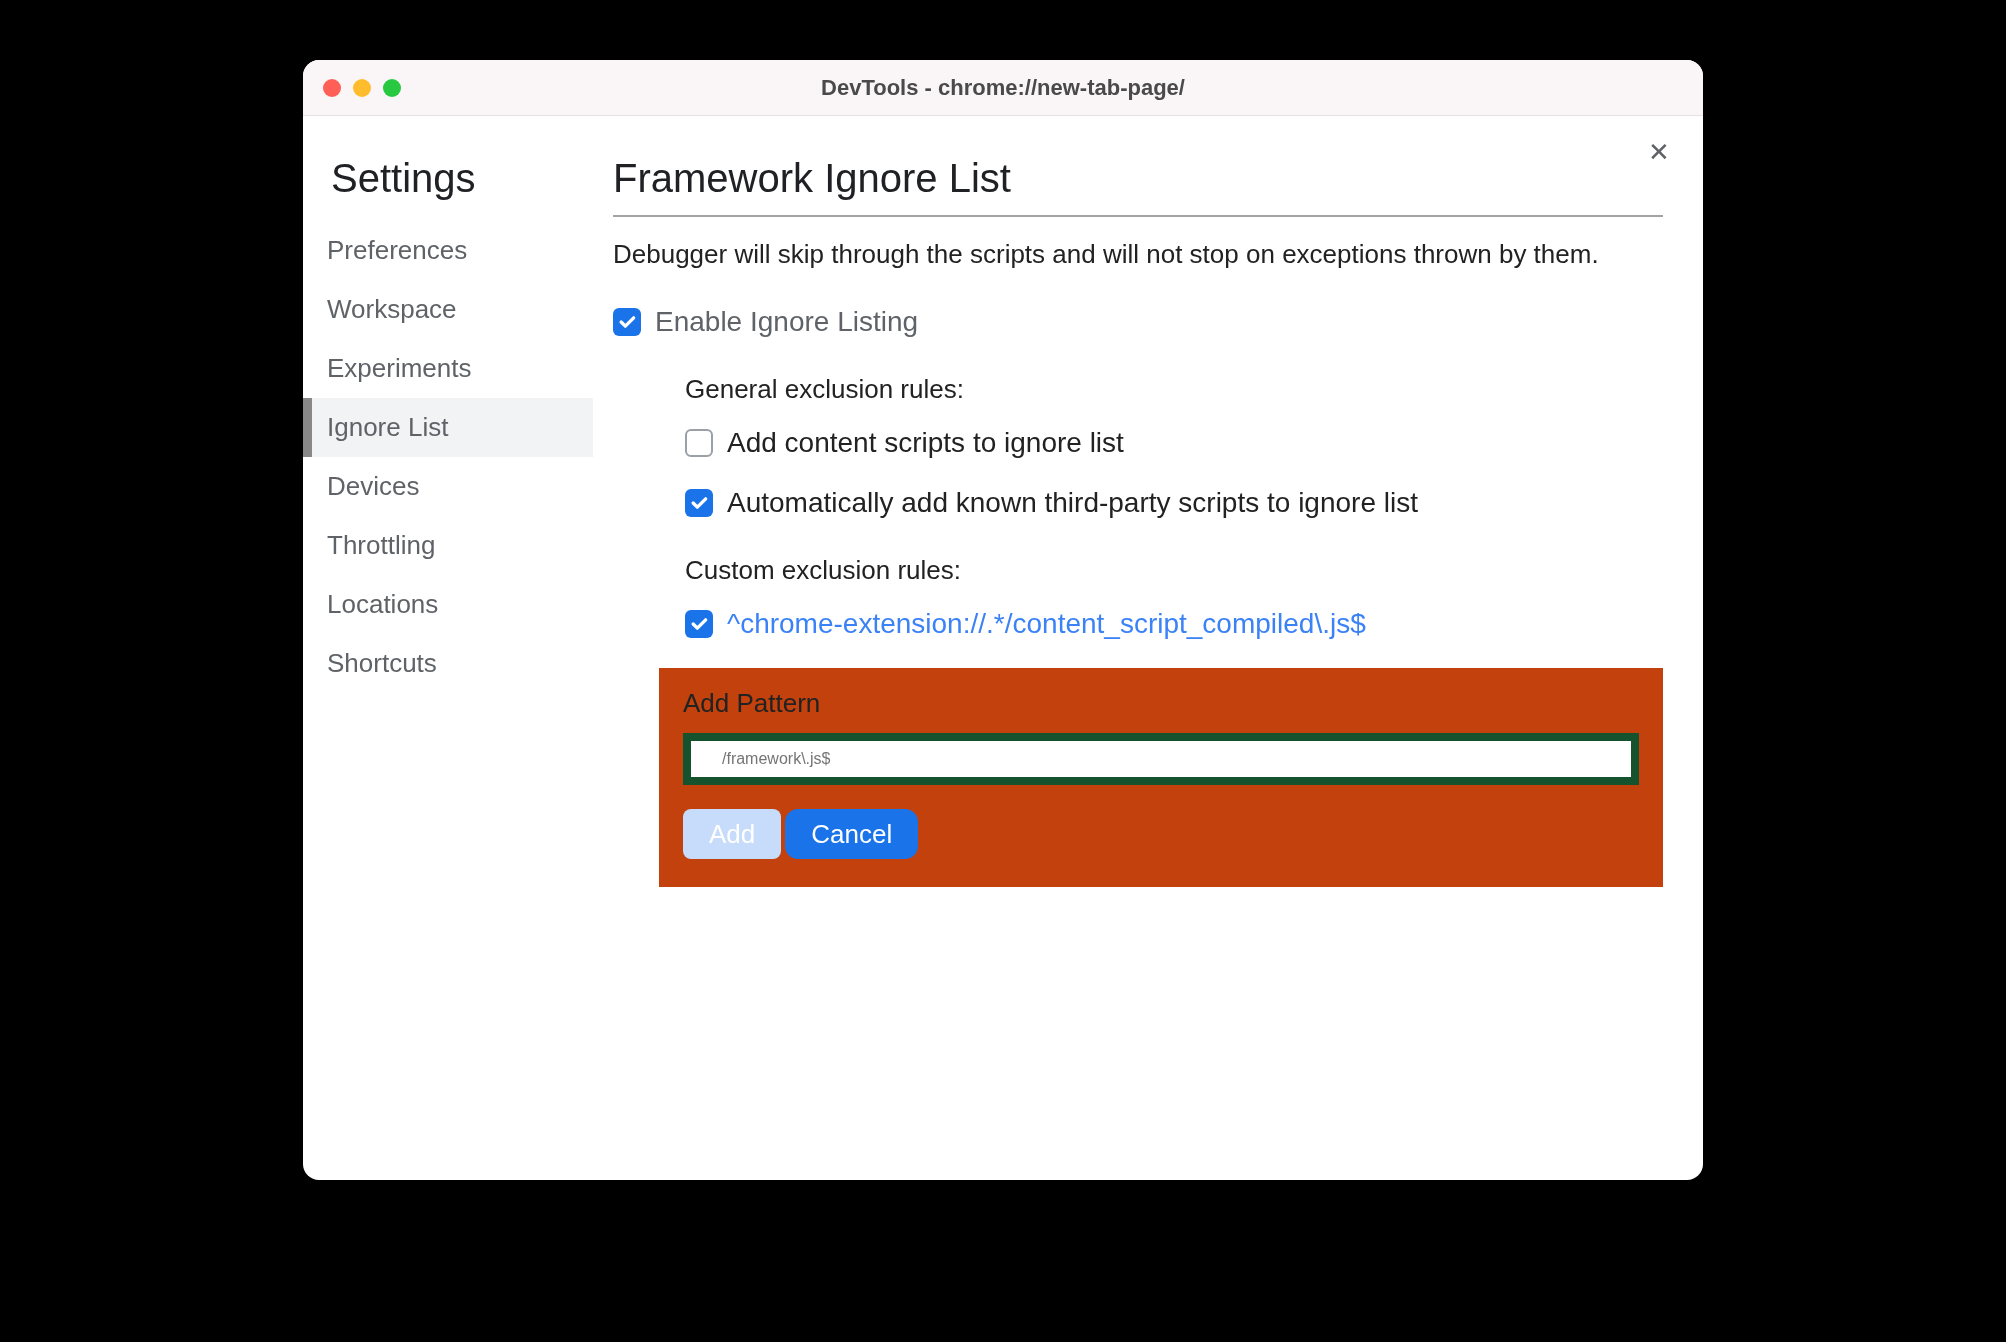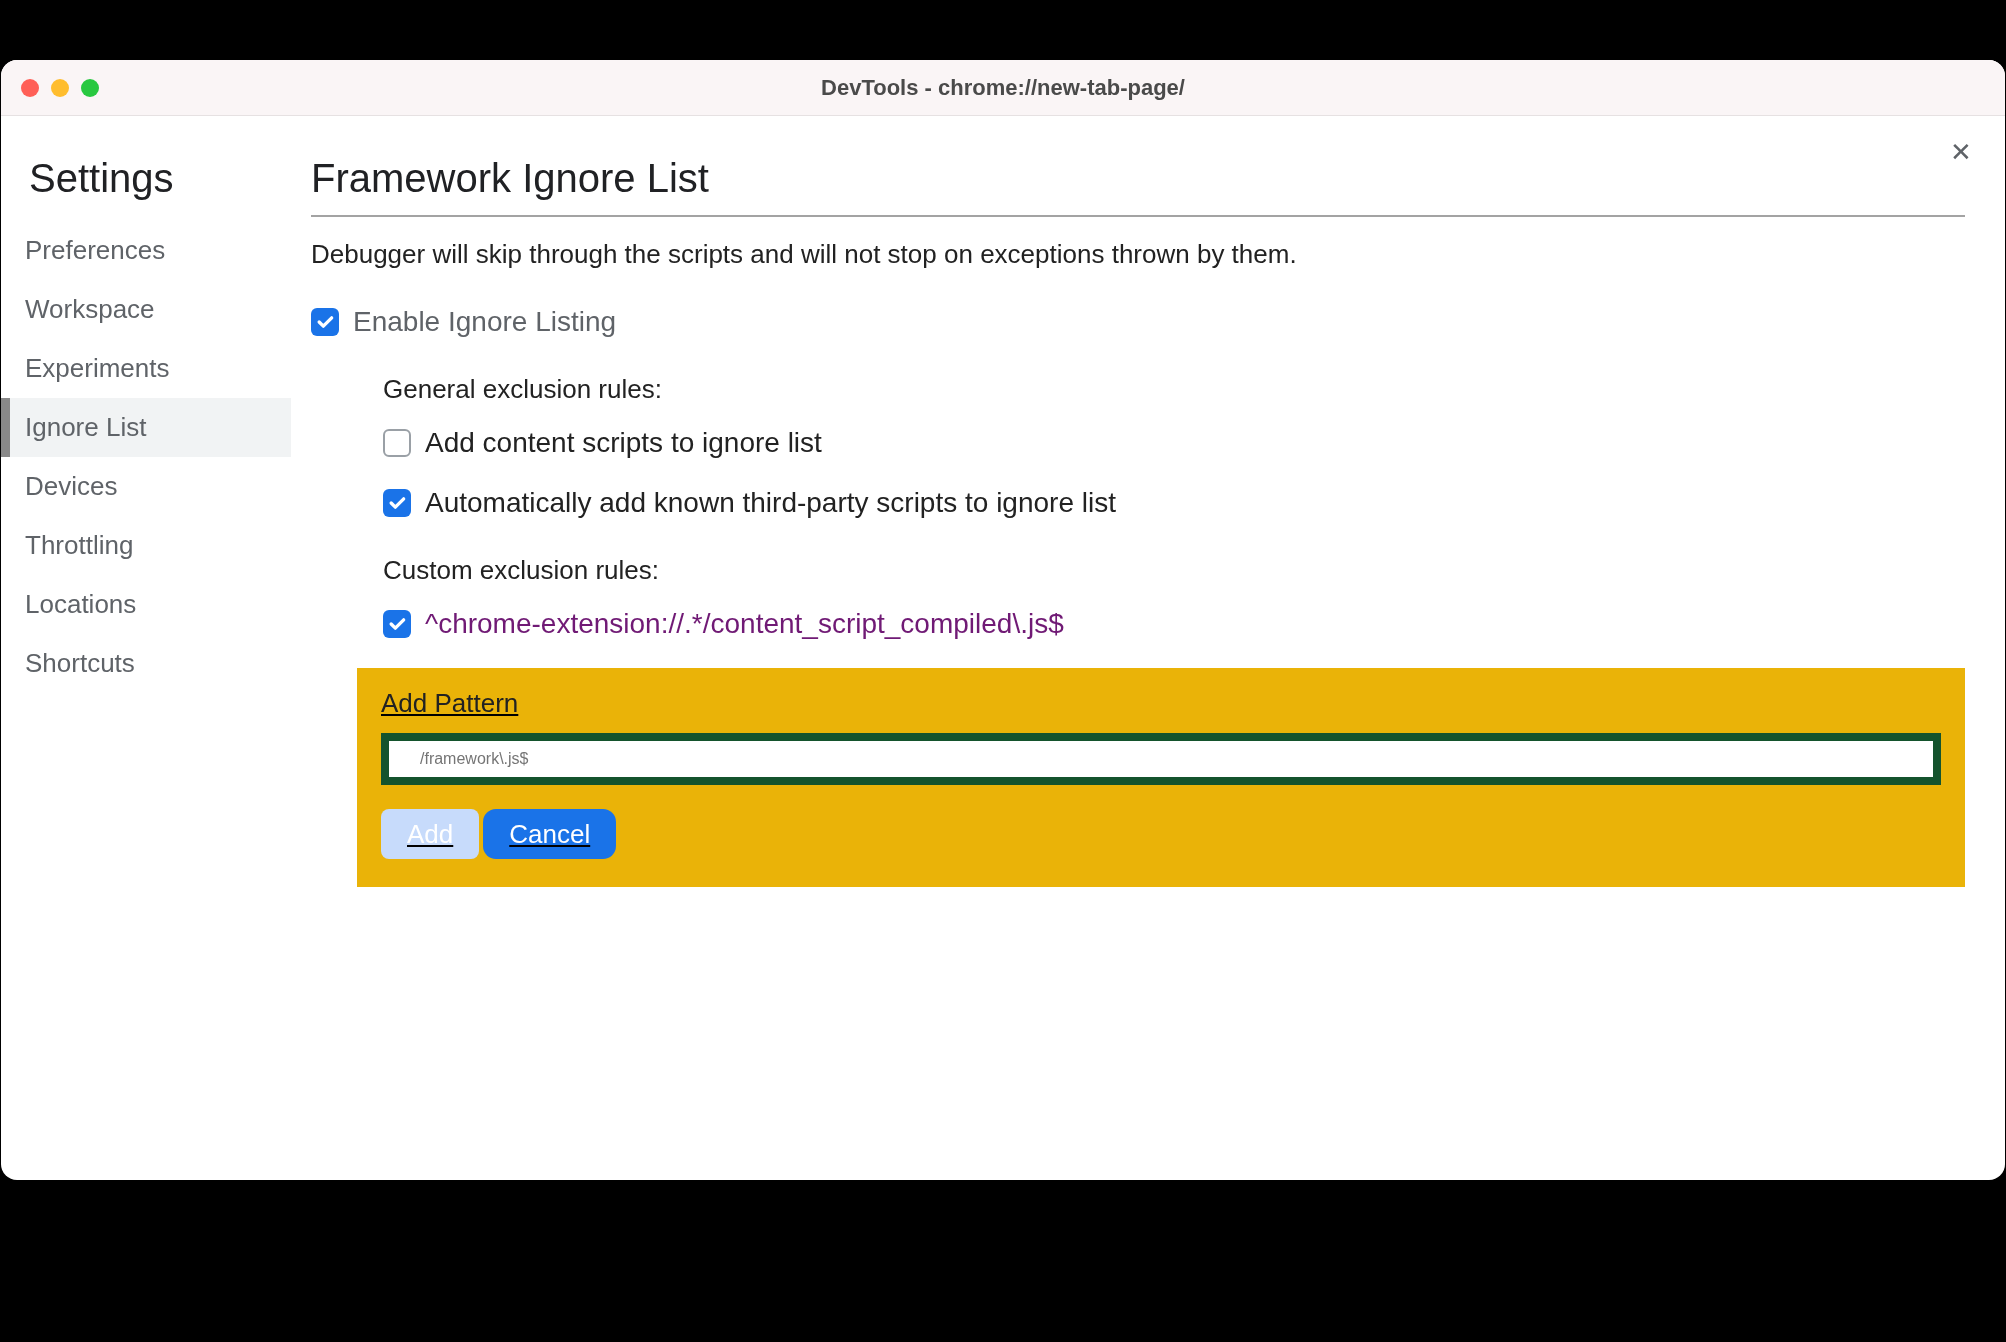--- a/index.html
+++ b/index.html
@@ -7,21 +7,21 @@
     background: #000;
     width: 2006px;
     height: 1342px;
     font-family: -apple-system, "Helvetica Neue", Arial, sans-serif;
     display: flex;
     align-items: flex-start;
     justify-content: center;
   }
   .window {
     margin-top: 60px;
-    width: 2004px;
+    width: 1400px;
     height: 1120px;
     background: #fff;
     border-radius: 16px;
     overflow: hidden;
     box-shadow: 0 30px 80px rgba(0,0,0,.6);
     display: flex;
     flex-direction: column;
   }
   .titlebar {
     height: 56px;
@@ -113,25 +113,24 @@
   .cb.unchecked { border: 2px solid #9aa0a6; }
   .cb svg { width: 20px; height: 20px; }
 
   .subhead {
     font-size: 26px; color: #222;
     margin: 0 0 22px;
   }
   .indent { padding-left: 72px; }
 
   .pattern-box {
-    background: #eab308;
+    background: #c2410c;
     padding: 20px 24px 28px;
     margin-top: 14px;
     margin-left: 46px;
-    text-decoration: underline;
   }
   .pattern-box .label {
     font-size: 26px; color: #222; margin-bottom: 14px;
   }
   .pattern-input {
     width: 100%; height: 52px;
     border: 8px solid #14532d;
     background: #fff;
     font-size: 16px;
     padding: 0 31px;
@@ -207,21 +206,21 @@
         </div>
 
         <p class="subhead" style="margin-top:26px;">Custom exclusion rules:</p>
 
         <div class="cb-row tight">
           <span class="cb checked">
             <svg viewBox="0 0 24 24">
                 <path fill="none" stroke="#fff" stroke-width="4" stroke-linecap="round" stroke-linejoin="round" d="M5 12l5 5L20 7"></path>
               </svg>
           </span>
-          <span style="color:#701a75;">^chrome-extension://.*/content_script_compiled\.js$</span>
+          <span style="color:#3b82f6;">^chrome-extension://.*/content_script_compiled\.js$</span>
         </div>
       </div>
 
       <div class="pattern-box">
         <p class="label">Add Pattern</p>
         <input class="pattern-input" placeholder="/framework\.js$" style="">
         <div class="btnrow">
           <button class="btn disabled">Add</button>
           <button class="btn primary">Cancel</button>
         </div>

